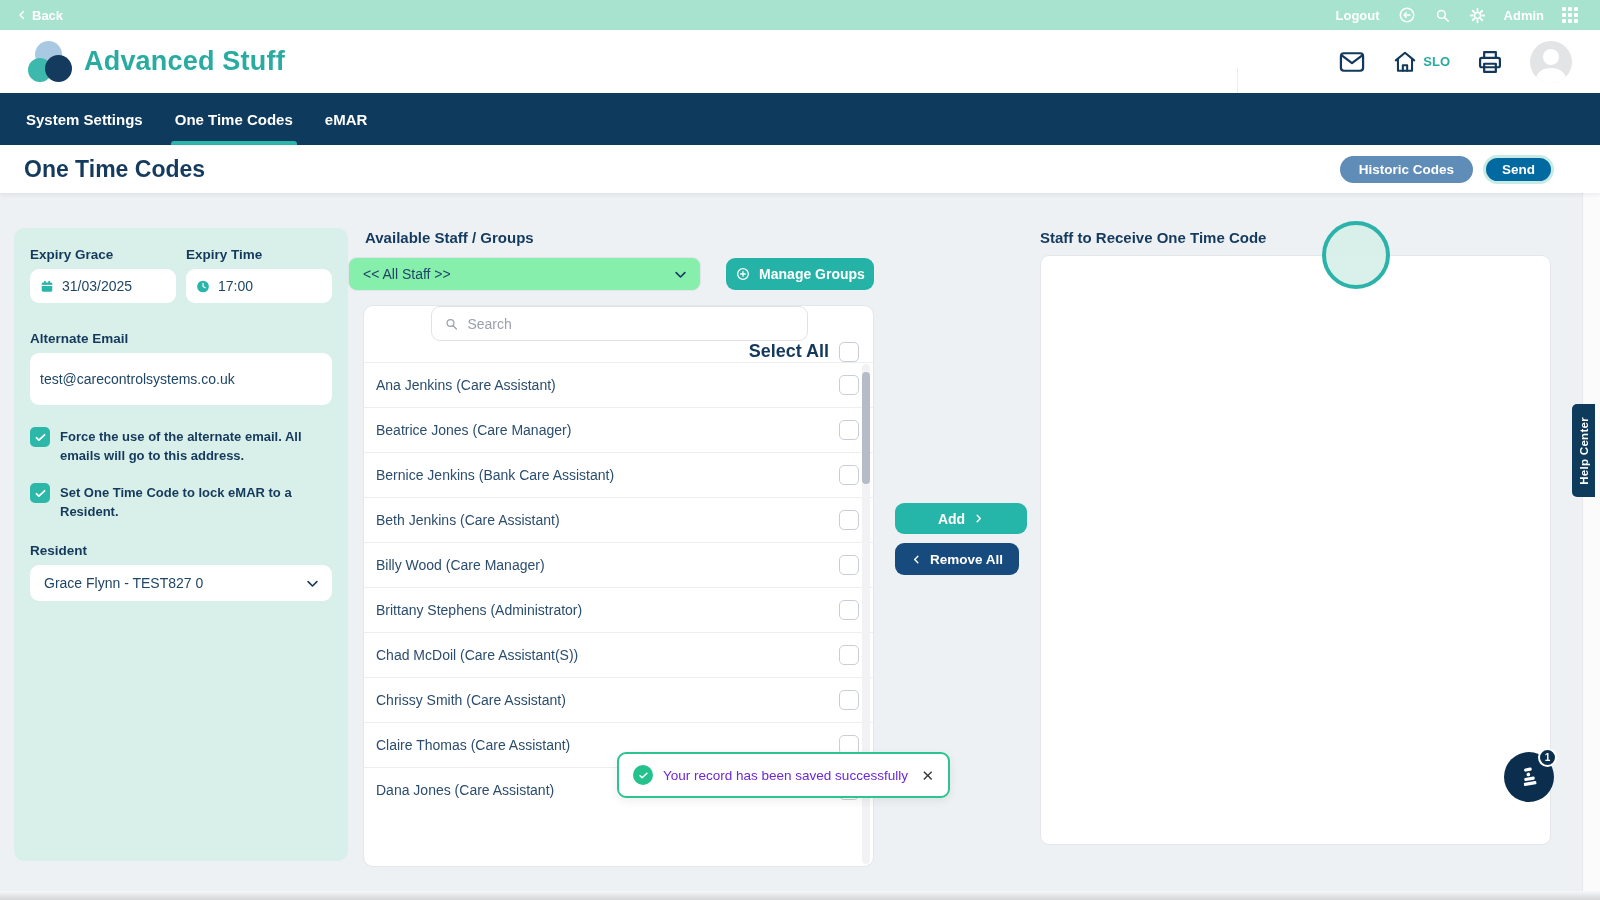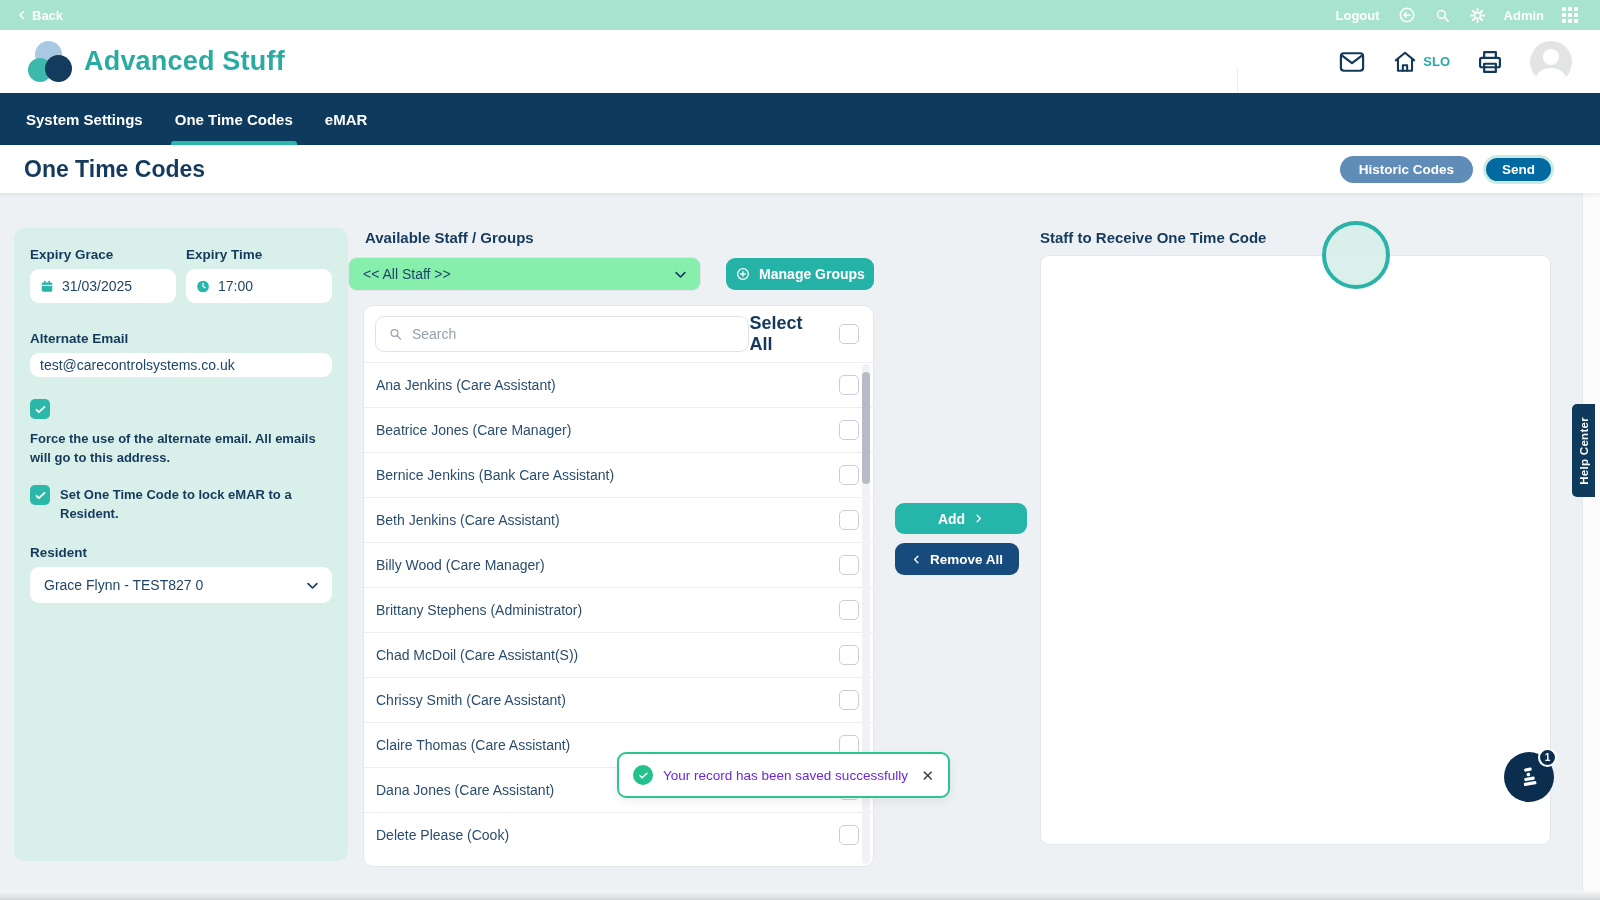--- a/index.html
+++ b/index.html
@@ -79,21 +79,21 @@
   .two-col { display:flex; gap:10px; }
   .two-col > div { flex:1; }
   .inp {
     margin-top:7px; background:#fff; border-radius:9px; height:34px;
     display:flex; align-items:center; gap:8px; padding:0 10px;
   }
   .inp input {
     border:none; outline:none; width:100%; font-family:inherit;
     font-size:14px; color:#1f4566; background:transparent;
   }
-  .email-inp { height:24px; }
+  .email-inp { height:52px; }
   .cb-row { display:flex; align-items:flex-start; gap:10px; }
   .checkbox {
     width:20px; height:20px; border-radius:5px; flex:0 0 20px; cursor:pointer;
     display:flex; align-items:center; justify-content:center;
   }
   .checkbox.checked { background:#2bb8a8; }
   .checkbox.unchecked { background:#fff; border:1.5px solid #c9ced6; }
   .cb-text { font-size:13px; font-weight:700; color:#15395c; line-height:19px; }
   .select {
     margin-top:7px; background:#fff; border-radius:9px; height:36px;
@@ -111,21 +111,21 @@
   }
   .btn-manage {
     position:absolute; left:726px; top:258px; width:148px; height:32px;
     background:#26b3a7; border-radius:9px; font-size:14px;
     display:flex; align-items:center; justify-content:center; gap:8px;
   }
   .staff-card {
     position:absolute; left:363px; top:305px; width:511px; height:562px;
     background:#fff; border:1px solid #e3e6ea; border-radius:10px; overflow:hidden;
   }
-  .card-head { height:56px; display:flex; align-items:center; padding:0 10px 0 11px; }
+  .card-head { height:56px; display:flex; align-items:center; padding:0 10px 0 11px;flex-direction:column; }
   .search-box {
     width:377px; height:36px; border:1px solid #dfe3e7; border-radius:9px;
     display:flex; align-items:center; gap:9px; padding:0 12px; background:#fff;
   }
   .search-box input {
     border:none; outline:none; width:100%; font-family:inherit;
     font-size:14px; color:#1f4566; background:transparent;
   }
   .search-box input::placeholder { color:#98a1ab; }
   .selall { margin-left:auto; display:flex; align-items:center; gap:10px; padding-right:4px; }
@@ -191,21 +191,21 @@
   }
   .beacon-badge {
     position:absolute; right:-3px; top:-4px; width:19px; height:19px; border-radius:50%;
     background:#0c2e4e; border:2px solid #fff; color:#fff; font-size:10px; font-weight:700;
     display:flex; align-items:center; justify-content:center;
   }
   .footer-strip {
     position:absolute; left:0; top:891px; width:1600px; height:9px; z-index:2;
     background:linear-gradient(180deg,#f6f7f8 0%,#d5d6d8 100%);
   }
-  .mt28{margin-top:28px;} .mt22{margin-top:22px;flex-direction:column;} .mt18{margin-top:18px;} .mt3{margin-top:3px;}
+  .mt28{margin-top:28px;} .mt22{margin-top:22px;} .mt18{margin-top:18px;} .mt3{margin-top:3px;}
 </style>
 </head>
 <body>
 
 <div class="topbar">
   <div class="tb-left">
     <svg width="12" height="12" viewBox="0 0 24 24" fill="none" stroke="#fff" stroke-width="3" stroke-linecap="round" stroke-linejoin="round">
         <path d="M15 5l-7 7 7 7"></path>
       </svg>
     <span>Back</span>
@@ -412,24 +412,20 @@
       <div class="checkbox unchecked"></div>
     </div>
   <div class="staff-row">
       <span class="name">Claire Thomas (Care Assistant)</span>
       <div class="checkbox unchecked"></div>
     </div>
   <div class="staff-row">
       <span class="name">Dana Jones (Care Assistant)</span>
       <div class="checkbox unchecked"></div>
     </div>
-  <div class="staff-row">
-      <span class="name">Delete Please (Cook)</span>
-      <div class="checkbox unchecked"></div>
-    </div>
 
   <div class="vscroll">
       <div class="thumb"></div>
     </div>
 </div>
 
 <button class="btn btn-add">
   <span>Add</span>
   <svg width="11" height="11" viewBox="0 0 24 24" fill="none" stroke="#fff" stroke-width="3" stroke-linecap="round" stroke-linejoin="round">
       <path d="M9 5l7 7-7 7"></path>

